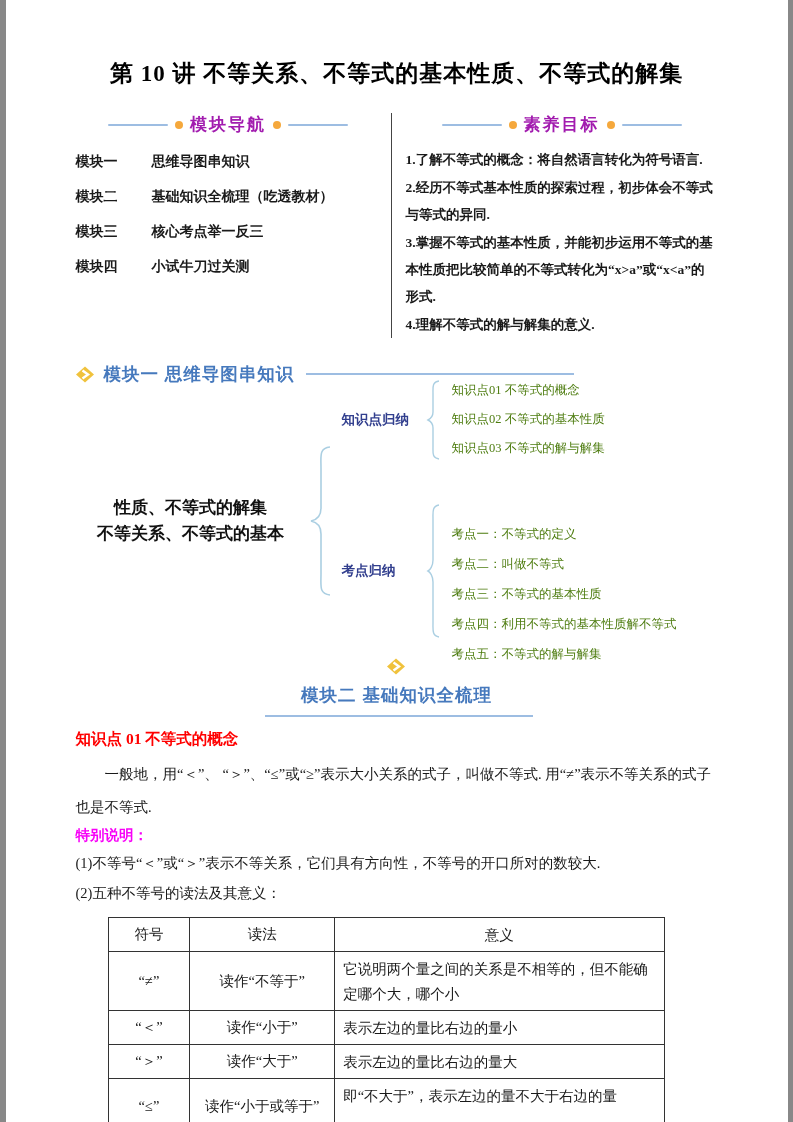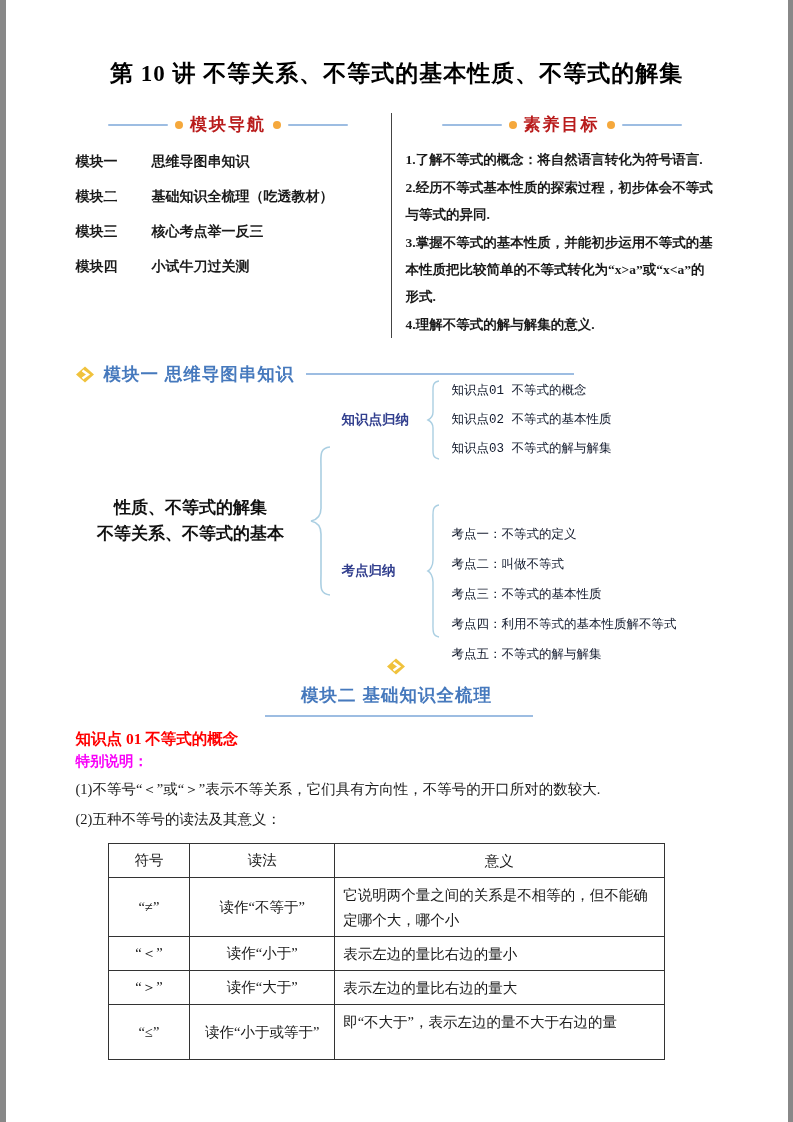--- a/index.html
+++ b/index.html
@@ -14,21 +14,21 @@
     font-family:"Liberation Serif", serif; letter-spacing:1px;
   }
   
   .columns { display:flex; margin-top:24px; min-height:196px; }
   .col-left { width:316px; border-right:1px solid #444; padding-right:10px; }
   .col-right { flex:1; padding-left:14px; }
   .col-header { display:flex; align-items:center; justify-content:center; gap:7px; margin-bottom:10px; }
   .col-header .rule { height:2px; width:60px; background:#9dbde2; border-radius:1px; }
   .col-header .dot { width:8px; height:8px; border-radius:50%; background:#f5a83c; }
   .col-header .hdr-text {
-    color:#b91c1c; font-weight:bold; font-size:17px; letter-spacing:2px;
+    color:#a21caf; font-weight:bold; font-size:17px; letter-spacing:2px;
     font-family:"Liberation Sans", sans-serif;
   }
   .nav-item { display:flex; gap:22px; margin-top:17px; font-weight:bold; font-size:14px;
     font-family:"Liberation Sans", sans-serif; }
   .nav-item .nav-label { width:54px; flex:none; }
   .goal-item { font-weight:bold; font-size:13.5px; line-height:27px; margin-top:1px;
     font-family:"Liberation Serif", serif; }
   
   .section-heading { display:flex; align-items:center; gap:8px; margin-top:24px; }
   .section-heading .sec-text {
@@ -41,21 +41,21 @@
   .mm-root { width:210px; text-align:center; font-weight:bold; font-size:17px;
     line-height:1.55; color:#111; font-family:"Liberation Sans", sans-serif; }
   .mm-bigbrace { margin:0 8px 0 12px; flex:none; }
   .mm-branches { display:flex; flex-direction:column; gap:20px; }
   .mm-branch { display:flex; align-items:center; }
   .mm-branch-label { font-weight:bold; color:#323f8e; font-size:13.5px; width:84px; flex:none;
     font-family:"Liberation Sans", sans-serif; }
   .mm-smallbrace { flex:none; margin-right:10px; }
   .mm-items { display:flex; flex-direction:column; gap:12px; }
   .mm-items.dense { gap:13px;margin-top:46px; }
-  .mm-item { color:#0f172a; font-size:12.5px; font-family:Liberation Mono, monospace; white-space:nowrap; }
+  .mm-item { color:#4d7c0f; font-size:12.5px; font-family:Liberation Serif, serif; white-space:nowrap; }
   
   .kp-heading { margin-top:12px; color:#ff0000; font-weight:bold; font-size:15.5px;
     font-family:"Liberation Serif", serif; }
   .kp-paragraph { margin-top:8px; font-size:14.5px; line-height:33px; text-indent:2em; }
   .special-label { margin-top:2px; color:#f800f8; font-weight:bold; font-size:14.5px;
     font-family:"Liberation Sans", sans-serif; }
   .note-line { margin-top:7px; font-size:14.5px; line-height:23px; }
   
   .sym-table { border-collapse:collapse; margin:12px 0 0 32px; width:557px;
     font-size:14.5px; font-family:"Liberation Serif", serif; }
@@ -164,20 +164,21 @@
   <div class="section-heading" style="margin-top:16px;flex-direction:column;">
     <svg width="20" height="17" viewBox="0 0 20 17">
       <polygon points="9,0.5 18,8.5 9,16.5 0,8.5" fill="#f0c23c"></polygon>
       <path d="M6.5,4.5 L12,8.5 L6.5,12.5" stroke="#ffffff" stroke-width="2.4" fill="none"></path>
     </svg>
     <span class="sec-text">模块二 基础知识全梳理</span>
     <span class="sec-rule"></span>
   </div>
 
   <div class="kp-heading">知识点 01 不等式的概念</div>
+  <div class="kp-paragraph">一般地，用“＜”、 “＞”、“≤”或“≥”表示大小关系的式子，叫做不等式. 用“≠”表示不等关系的式子也是不等式.</div>
   <div class="special-label">特别说明：</div>
   <div class="note-line">(1)不等号“＜”或“＞”表示不等关系，它们具有方向性，不等号的开口所对的数较大.</div>
   <div class="note-line">(2)五种不等号的读法及其意义：</div>
 
   <table class="sym-table">
     <thead>
       <tr>
         <th class="c-symbol">符号</th>
         <th class="c-reading">读法</th>
         <th class="c-meaning" style="text-align:center;vertical-align:middle;">意义</th>

